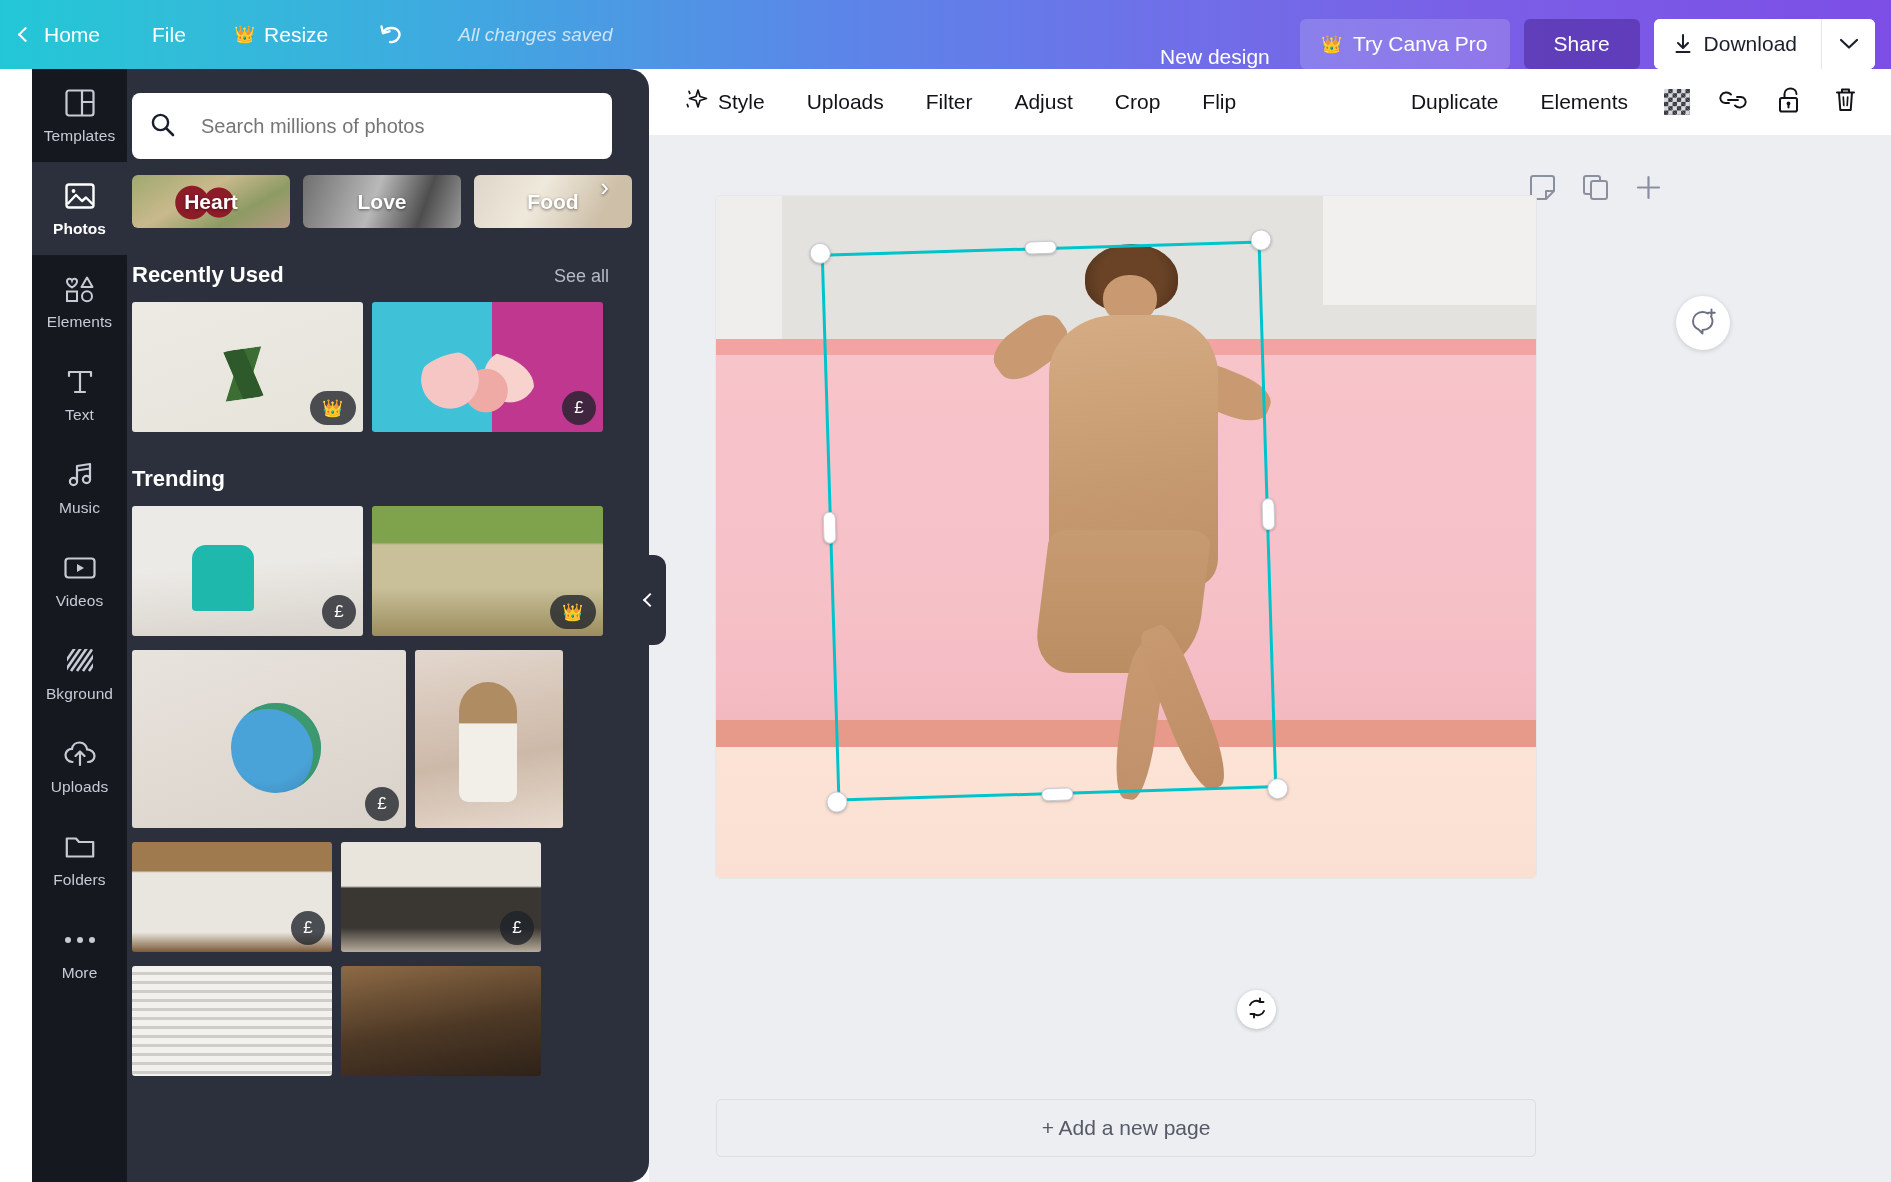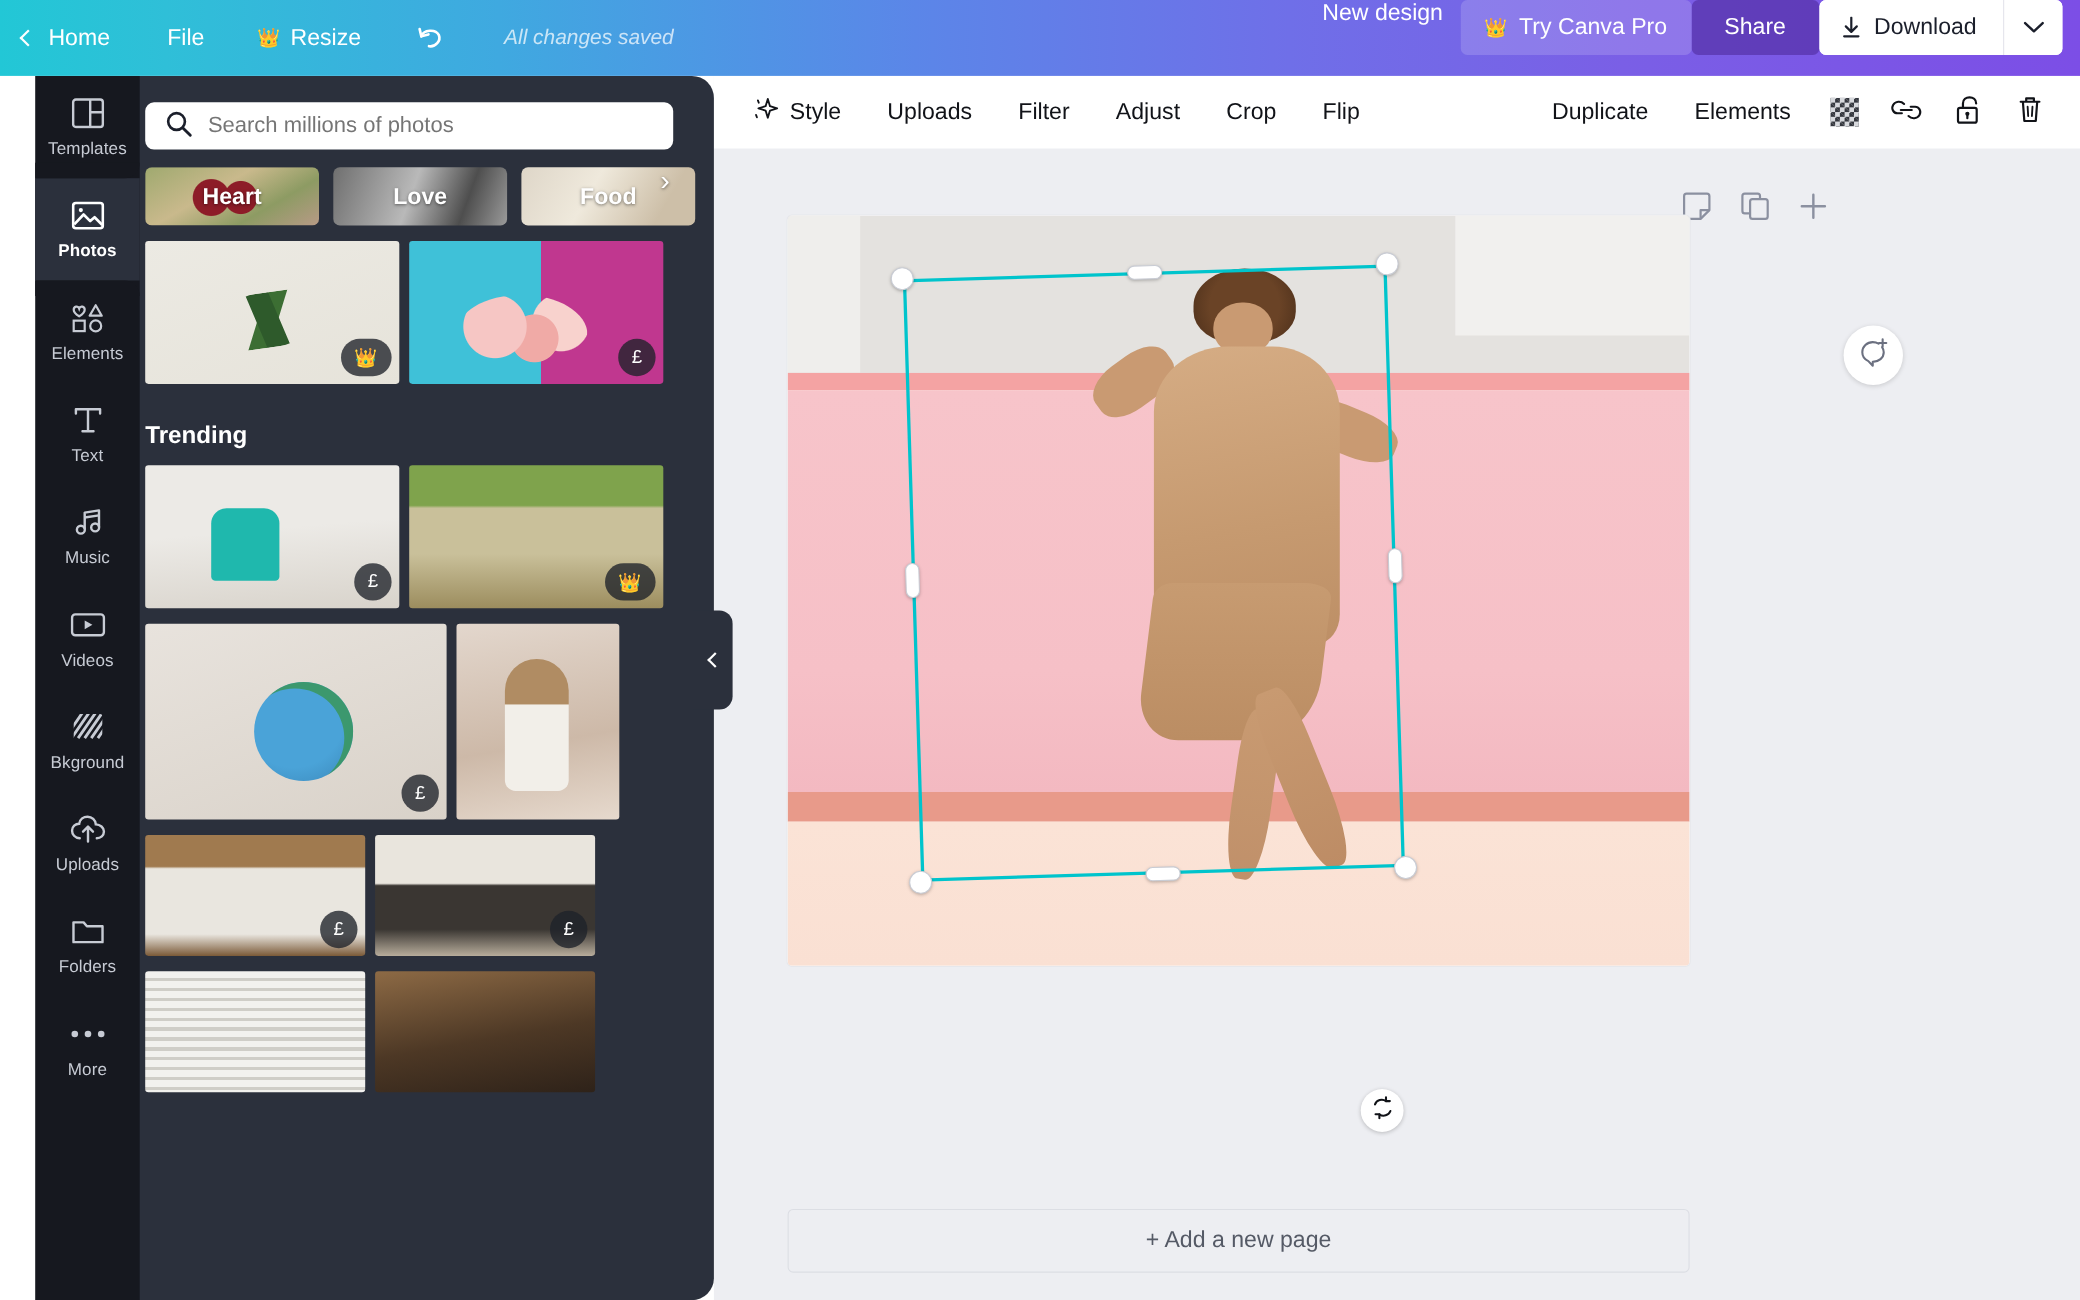--- a/index.html
+++ b/index.html
@@ -30,22 +30,22 @@
     transform: rotate(45deg); margin-right: 4px;
   }
   .crown { font-size: 17px; line-height: 1; }
   .undo-ic { font-size: 27px; color: #fff; font-weight: 300;
              display: flex; align-items: center; }
   .saved-txt {
     color: rgba(255,255,255,.72); font-size: 19px; font-style: italic;
     margin-left: 28px; white-space: nowrap;
   }
   .tb-right {
-    margin-left: auto; display: flex; align-items: flex-start;
-    padding-right: 16px; height: 100%;
+    margin-left: auto; display: flex; align-items: flex-end;
+    gap: 14px; padding-right: 16px; height: 100%;
   }
   .newdesign { color: #fff; font-size: 21px; cursor: pointer; padding: 0 16px; }
   .btn-pro {
     background: rgba(255,255,255,.16); color: #fff; font-size: 21px;
     border: none; border-radius: 6px; height: 50px; padding: 0 22px;
     display: flex; align-items: center; gap: 10px; cursor: pointer;
     font-family: inherit;
   }
   .btn-share {
     background: rgba(74,38,150,.55); color: #fff; font-size: 21px;
@@ -92,22 +92,22 @@
                background: #c7cbd4; display: block; }
 
   
   .panel {
     position: absolute; top: 69px; left: 95px; width: 554px; height: 1113px;
     background: #2b303c; border-radius: 0 20px 20px 0; z-index: 20;
     overflow: hidden;
   }
   .search-wrap { padding: 24px 37px 0 37px; }
   .search-box {
-    width: 480px; height: 43px; background: #fff; border-radius: 8px;
-    display: flex; align-items: center; padding: 0 18px; gap: 14px;
+    width: 480px; height: 66px; background: #fff; border-radius: 8px;
+    display: flex; align-items: center; padding: 0 18px; gap: 26px;
   }
   .search-inp {
     border: none; outline: none; font-size: 20px; color: #6f7585;
     font-family: inherit; background: transparent; width: 400px;
   }
   .chips { display: flex; gap: 13px; padding: 16px 0 0 37px;
            position: relative; }
   .chip {
     width: 158px; height: 53px; border-radius: 6px; position: relative;
     overflow: hidden; cursor: pointer; flex-shrink: 0;
@@ -512,20 +512,24 @@
       </div>
       <div class="chip chip-love">
         <span class="chip-label">Love</span>
       </div>
       <div class="chip chip-food">
         <span class="chip-label">Food</span>
       </div>
       <div class="chips-next">›</div>
     </div>
 
+    <div class="sec-head">
+      <div class="sec-title">Recently Used</div>
+      <div class="see-all">See all</div>
+    </div>
 
     <div class="grid2">
       <div class="ph p-leaf">
         <span class="badge crownb">👑</span>
       </div>
       <div class="ph p-roses">
         <span class="badge">£</span>
       </div>
     </div>
 

